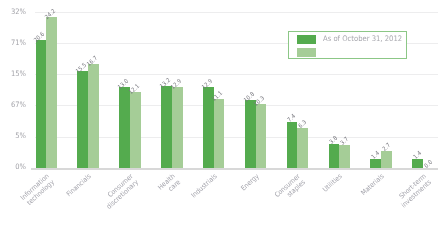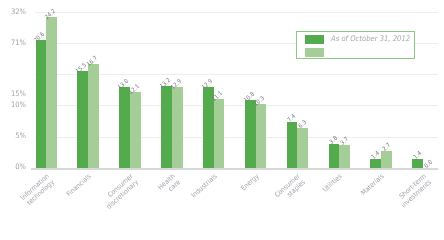--- a/index.html
+++ b/index.html
@@ -36,22 +36,22 @@
       <div class="axisline" style="left: 31px; top: 167.6px; width: 407px;"></div>
       <div class="gridline" style="left: 35px; top: 136.52px; width: 403px;"></div>
       <div class="gridline" style="left: 35px; top: 105.44px; width: 403px;"></div>
       <div class="gridline" style="left: 35px; top: 74.36px; width: 403px;"></div>
       <div class="gridline" style="left: 35px; top: 43.28px; width: 403px;"></div>
       <div class="gridline" style="left: 35px; top: 12.2px; width: 403px;"></div>
     </div>
   <div id="ylabels">
       <div class="ylabel" style="left: 0px; width: 26px; top: 163.1px;">0%</div>
       <div class="ylabel" style="left: 0px; width: 26px; top: 132.02px;">5%</div>
-      <div class="ylabel" style="left: 0px; width: 26px; top: 100.94px;">10%</div>
-      <div class="ylabel" style="left: 0px; width: 26px; top: 69.86px; margin-top: 20px;">15%</div>
+      <div class="ylabel" style="left: 0px; width: 26px; top: 100.94px;">67%</div>
+      <div class="ylabel" style="left: 0px; width: 26px; top: 69.86px;">15%</div>
       <div class="ylabel" style="left: 0px; width: 26px; top: 38.78px;">71%</div>
       <div class="ylabel" style="left: 0px; width: 26px; top: 7.7px;">32%</div>
     </div>
   <div id="bars">
       <div class="bar" style="left: 35.5px; width: 10.75px; top: 39.5504px; height: 128.05px; background: rgb(84, 171, 78);"></div>
       <div class="bar" style="left: 46.25px; width: 10.75px; top: 17.1728px; height: 150.427px; background: rgb(165, 205, 151);"></div>
       <div class="bar" style="left: 77.36px; width: 10.75px; top: 71.252px; height: 96.348px; background: rgb(84, 171, 78);"></div>
       <div class="bar" style="left: 88.11px; width: 10.75px; top: 63.7928px; height: 103.807px; background: rgb(165, 205, 151);"></div>
       <div class="bar" style="left: 119.22px; width: 10.75px; top: 86.792px; height: 80.808px; background: rgb(84, 171, 78);"></div>
       <div class="bar" style="left: 129.97px; width: 10.75px; top: 92.3864px; height: 75.2136px; background: rgb(165, 205, 151);"></div>
@@ -96,18 +96,18 @@
       <div class="clabel" style="left: -31.89px; width: 120px; top: 172.6px;">Financials</div>
       <div class="clabel" style="left: 9.97px; width: 120px; top: 172.6px;">Consumer<br>discretionary</div>
       <div class="clabel" style="left: 51.83px; width: 120px; top: 172.6px;">Health<br>care</div>
       <div class="clabel" style="left: 93.69px; width: 120px; top: 172.6px;">Industrials</div>
       <div class="clabel" style="left: 135.55px; width: 120px; top: 172.6px;">Energy</div>
       <div class="clabel" style="left: 177.41px; width: 120px; top: 172.6px;">Consumer<br>staples</div>
       <div class="clabel" style="left: 219.27px; width: 120px; top: 172.6px;">Utilities</div>
       <div class="clabel" style="left: 261.13px; width: 120px; top: 172.6px;">Materials</div>
       <div class="clabel" style="left: 302.99px; width: 120px; top: 172.6px;">Short-term<br>investments</div>
     </div>
-  <div class="legend" id="legend" style="left: 296px; top: 30.5px; width: 119px; height: 28px; font-style: italic;">
+  <div class="legend" id="legend" style="left: 288px; top: 30.5px; width: 119px; height: 28px;">
       <div class="lsw" style="background: rgb(84, 171, 78); left: 8px; top: 3.5px; width: 19px; height: 9px;"></div>
       <div class="ltxt" style="left: 34px; top: 2.5px;">As of October 31, 2012</div>
       <div class="lsw" style="background: rgb(165, 205, 151); left: 8px; top: 16px; width: 19px; height: 9px;"></div>
     </div>
 </div>
 
 </body></html>

